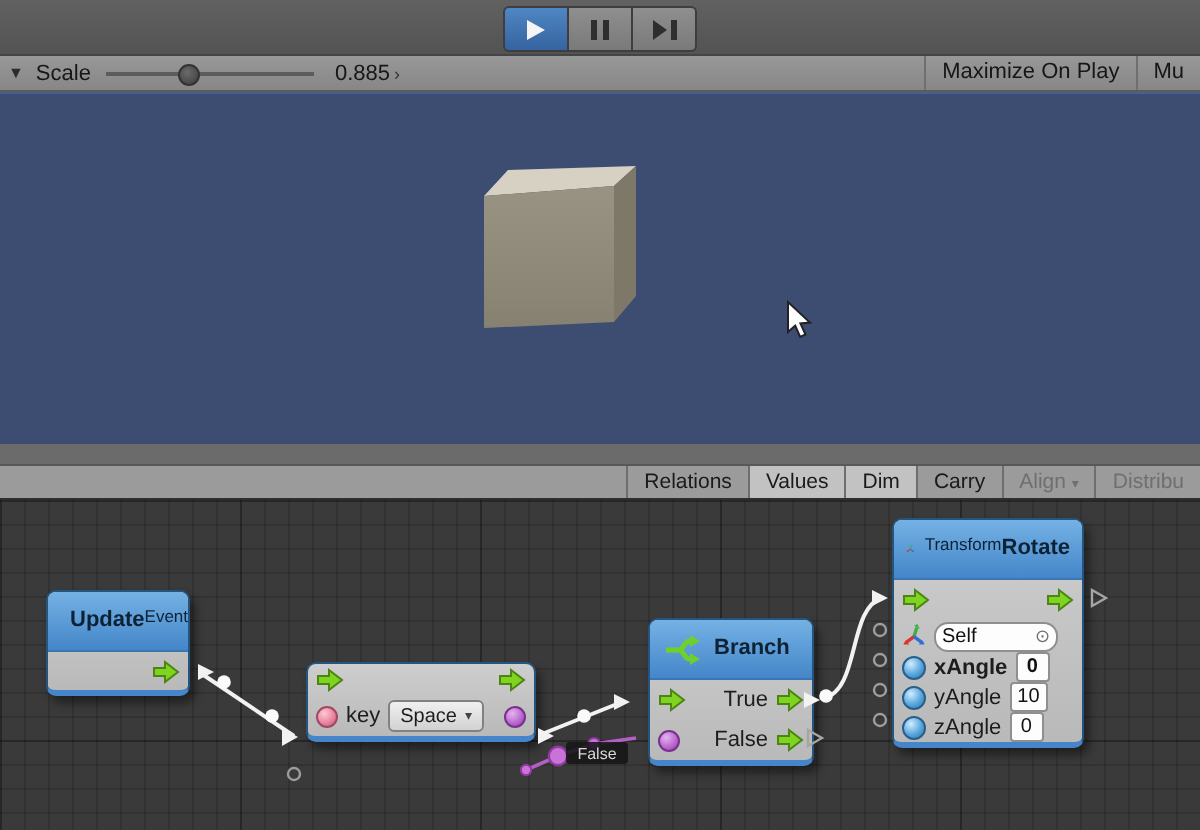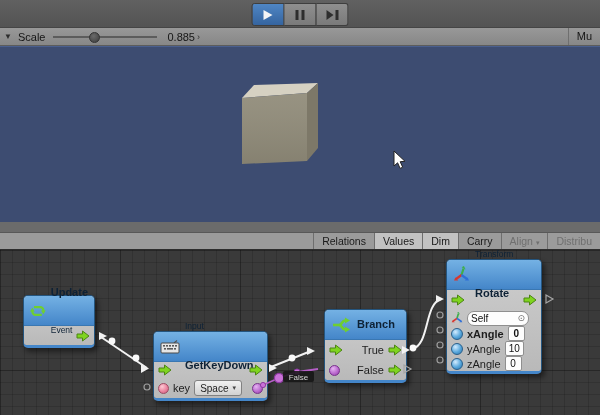--- a/index.html
+++ b/index.html
@@ -57,21 +57,21 @@
       linear-gradient(90deg,rgba(0,0,0,.14) 1px,transparent 1px);
     background-size:120px 120px,120px 120px,12px 12px,12px 12px;}
   .wires{position:absolute;left:0;top:0;z-index:3;}
 
   
   .node{position:absolute;z-index:2;border:1px solid #24557f;border-bottom:3px solid #4486c9;border-radius:5px;
     background:linear-gradient(#cecece,#b9b9b9);box-shadow:2.5px 3.5px 5px rgba(0,0,0,.45);}
   .nhead{display:flex;align-items:center;gap:5px;height:30px;padding:0 6px;box-sizing:border-box;
     border-radius:4px 4px 0 0;background:linear-gradient(var(--node-header,#74b1e4),#4486c9);
     border-bottom:1px solid #3a77b2;color:#0e2236;}
-  .nhead .txt{display:flex;flex-direction:column;justify-content:center;line-height:1.1;gap:28px;}
+  .nhead .txt{display:flex;flex-direction:row;justify-content:center;line-height:1.1;}
   .cap{font-size:8.5px;}
   .ttl{font-size:11px;font-weight:bold;}
   .nrow{display:flex;align-items:center;padding:0 4px;gap:4px;box-sizing:border-box;}
   .grow{flex:1;}
   .plabel{font-size:11px;color:#1d1d1d;}
   .cport{display:inline-block;width:11px;height:11px;border-radius:50%;box-sizing:border-box;}
   .cport.pink{background:radial-gradient(circle at 35% 30%,#ffc9d4,#e87f9b 60%,#c05c7a);border:1px solid #9e4a62;}
   .cport.purple{background:radial-gradient(circle at 35% 30%,#e5b3f2,#b866cc 60%,#8f3ca6);border:1px solid #78318c;}
   .cport.sphere{width:12px;height:12px;background:radial-gradient(circle at 35% 30%,#d2ecff,#58a7dc 55%,#2d76ab);border:1px solid #285f8c;}
   .field{background:#fdfdfd;border:1px solid #8f8f8f;border-radius:2px;font-size:10px;height:13px;line-height:13px;
@@ -110,20 +110,21 @@
   <div class="abs tb-game">
     <span class="caret-sm">▼</span>
     <span class="scale-label">Scale</span>
     <span class="slider">
       <span class="track"></span>
       <span class="handle"></span>
     </span>
     <span class="scale-value">0.885</span>
     <span class="overflow-arrow">›</span>
     <span class="spacer"></span>
+    <span class="tb-btn">Maximize On Play</span>
     <span class="tb-btn">Mu</span>
   </div>
 
   <div class="abs gameview">
     <svg width="600" height="176" style="position:absolute;left:0;top:0;">
       <g>
         <polygon points="242,51 254,38 318,36 307,46" fill="var(--cube-top,#d6d1c2)"></polygon>
         <polygon points="307,46 318,36 318,101 307,114" fill="var(--cube-side,#7d7868)"></polygon>
         <polygon points="242,51 307,46 307,114 242,117" fill="var(--cube-front,#918c7a)"></polygon>
         <polygon points="242,51 307,46 307,114 242,117" fill="url(#cubeshade)"></polygon>
@@ -212,40 +213,20 @@
       </div>
       <div class="nrow" style="height:19px;">
         <span class="grow"></span>
         <svg width="14" height="12" viewBox="0 0 14 12">
           <path d="M1,4 h5.5 V1 l6.5,5 -6.5,5 V8 H1 z" fill="var(--flow-port,#7fd41f)" stroke="#4c8514" stroke-width="1"></path>
         </svg>
       </div>
     </div>
 
     <div class="node" style="left:153px;top:81px;width:113px;">
-      <div class="nhead">
-        <svg width="20" height="14" viewBox="0 0 20 14">
-          <path d="M14,3 L17,0.5" stroke="#555" stroke-width="1.2" fill="none"></path>
-          <rect x="1" y="3" width="18" height="10" rx="1" fill="#e6e6e6" stroke="#4a4a4a" stroke-width="1"></rect>
-          <g fill="#5a5a5a">
-            <rect x="3" y="5" width="2" height="1.6"></rect>
-              <rect x="6" y="5" width="2" height="1.6"></rect>
-              <rect x="9" y="5" width="2" height="1.6"></rect>
-              <rect x="12" y="5" width="2" height="1.6"></rect>
-              <rect x="15" y="5" width="2" height="1.6"></rect>
-            <rect x="4" y="8" width="2" height="1.6"></rect>
-              <rect x="7" y="8" width="6" height="1.6"></rect>
-              <rect x="14" y="8" width="2" height="1.6"></rect>
-          </g>
-        </svg>
-        <div class="txt">
-          <span class="cap">Input</span>
-          <span class="ttl">GetKeyDown</span>
-        </div>
-      </div>
       <div class="nrow" style="height:16px;">
         <svg width="14" height="12" viewBox="0 0 14 12">
           <path d="M1,4 h5.5 V1 l6.5,5 -6.5,5 V8 H1 z" fill="var(--flow-port,#7fd41f)" stroke="#4c8514" stroke-width="1"></path>
         </svg>
         <span class="grow"></span>
         <svg width="14" height="12" viewBox="0 0 14 12">
           <path d="M1,4 h5.5 V1 l6.5,5 -6.5,5 V8 H1 z" fill="var(--flow-port,#7fd41f)" stroke="#4c8514" stroke-width="1"></path>
         </svg>
       </div>
       <div class="nrow" style="height:20px;">

